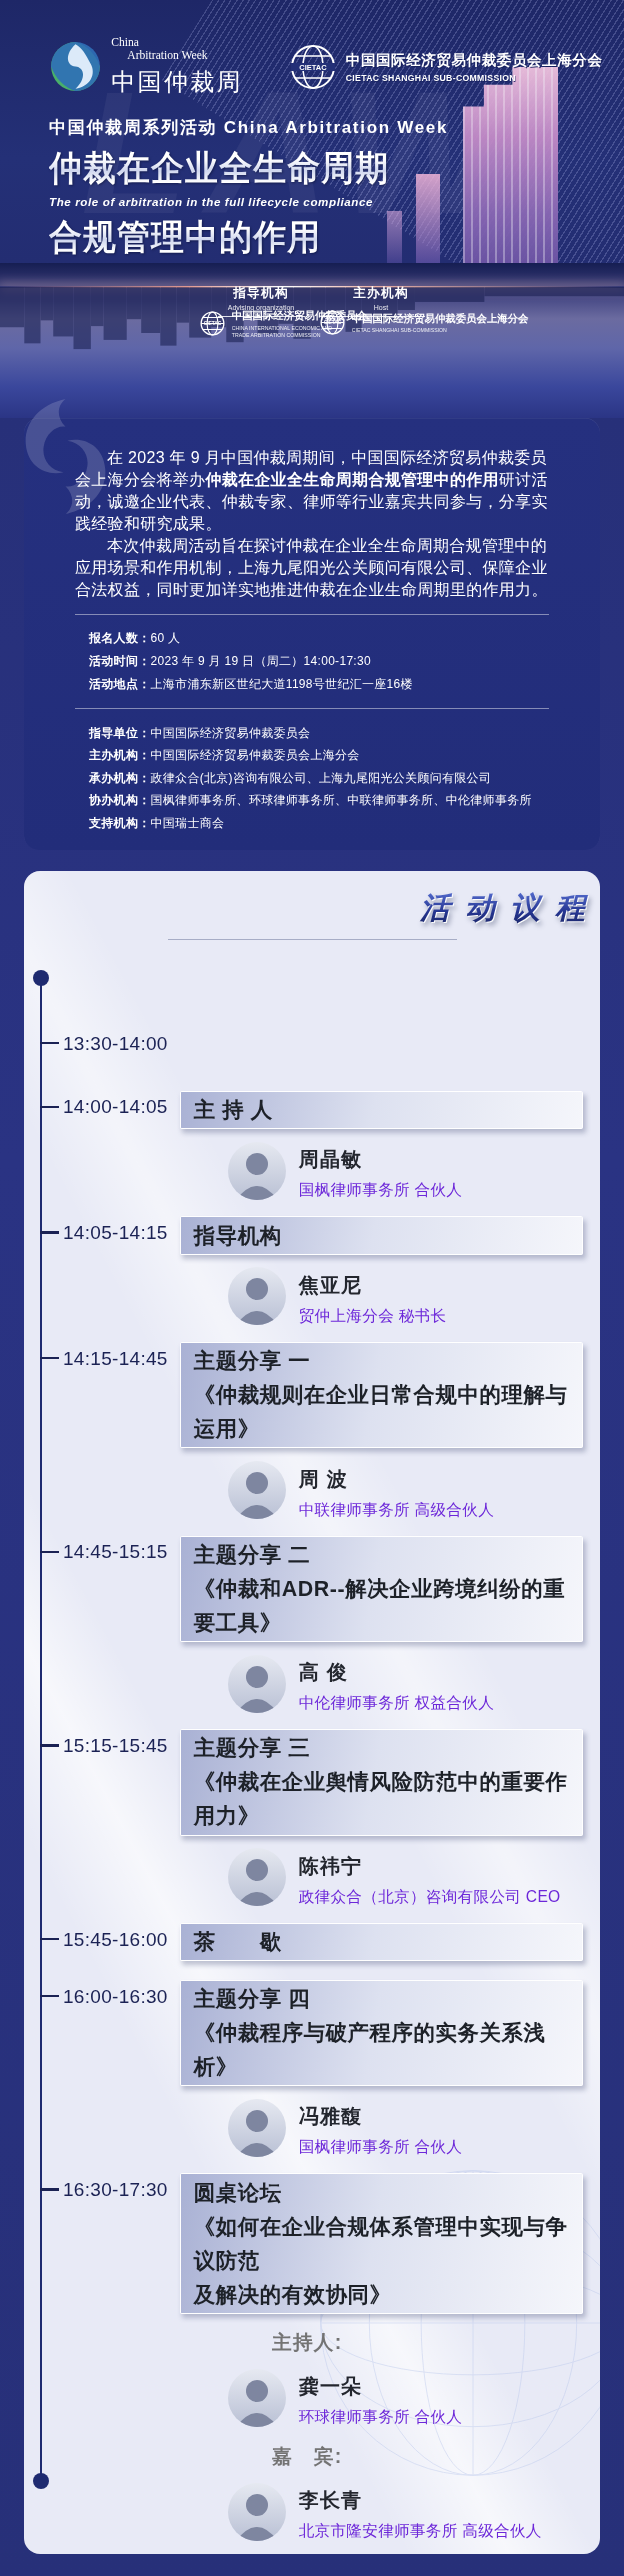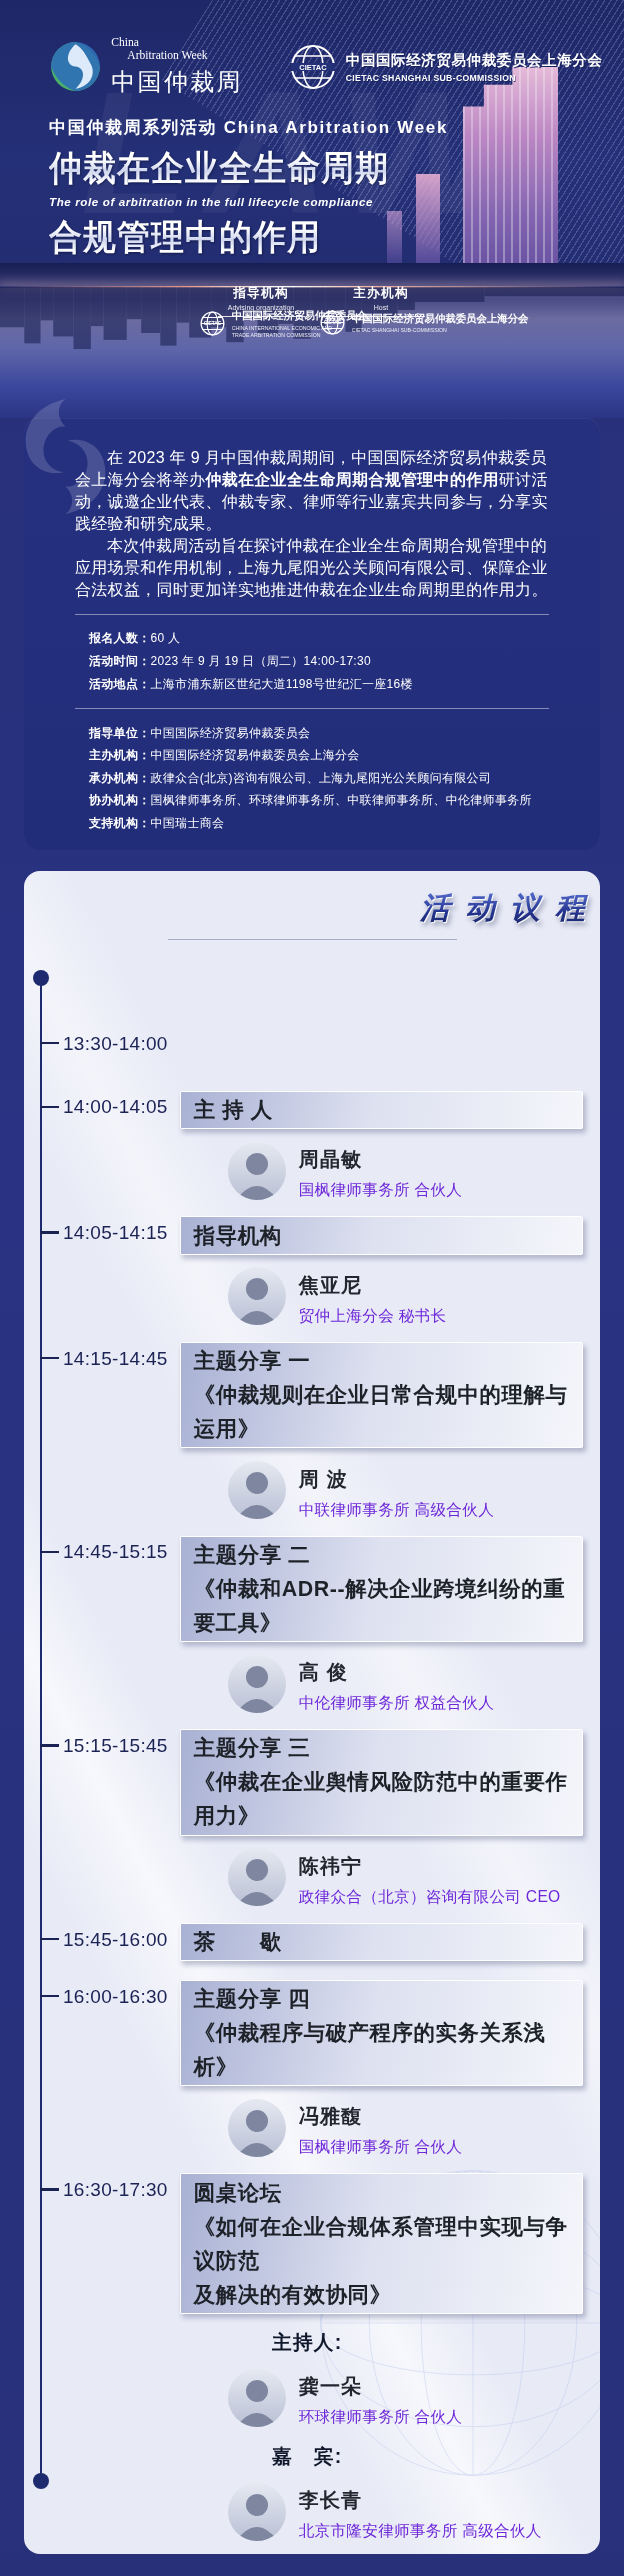--- a/index.html
+++ b/index.html
@@ -96,21 +96,21 @@
     background:linear-gradient(100deg,#a9b1d4 0%,#dde1f0 48%,#f5f6fb 100%);
     box-shadow:2.3px 4px 5.8px rgba(55,65,110,.30);
     padding:1.2px 10.4px 1.2px 12.7px;font-size:21.4px;font-weight:700;color:#1d2128;line-height:34px;
     letter-spacing:0.6px;}
   .speaker{display:flex;margin-left:204px;margin-top:12.7px;}
   .avatar{width:58px;height:58px;border-radius:50%;flex:0 0 58px;overflow:hidden;
     background:linear-gradient(180deg,#e6e9f1,#b9c0d4);}
   .sp-text{margin-left:12.7px;padding-top:4.6px;}
   .sp-name{font-size:20px;font-weight:700;color:#23262e;letter-spacing:1.2px;}
   .sp-desc{font-size:15.6px;color:#6d28d9;margin-top:7px;letter-spacing:0.3px;}
-  .group-label{margin-left:248px;margin-top:15px;font-size:19.7px;font-weight:700;color:#0f172a;letter-spacing:1.2px;}
+  .group-label{margin-left:248px;margin-top:15px;font-size:19.7px;font-weight:700;color:#737373;letter-spacing:1.2px;}
 </style>
 </head>
 <body>
 
 <div class="hero">
   <div class="law-watermark">LAW</div>
   <div class="stripes"></div>
   <div class="tower"></div>
   <div class="pillar-a"></div>
   <div class="pillar-b"></div>

